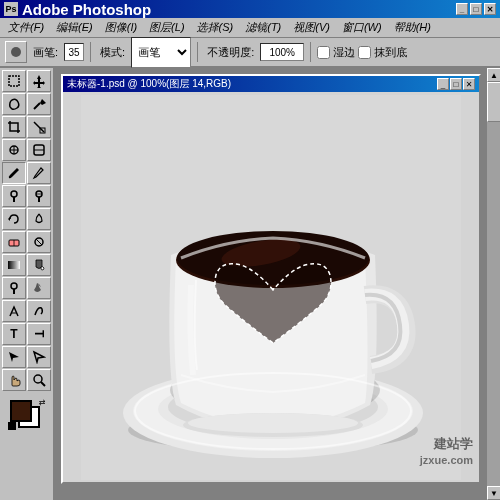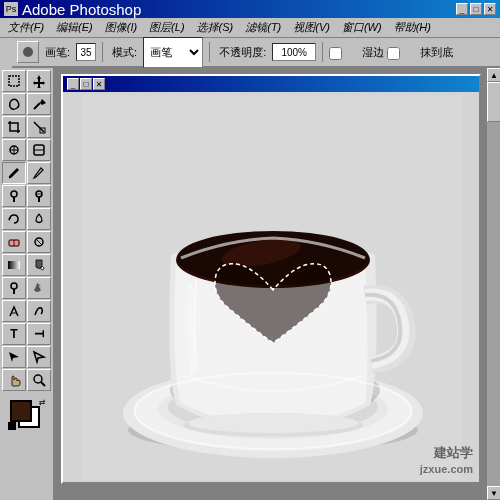--- a/index.html
+++ b/index.html
@@ -14,21 +14,21 @@
 
     
     .title-bar {
       background: linear-gradient(to right, #000080, #1084d0);
       color: white;
       height: 18px;
       display: flex;
       align-items: center;
       padding: 0 4px;
       font-size: 11px;
-      font-weight: normal;
+      font-weight: bold;
     }
     .title-bar-icon {
       width: 14px;
       height: 14px;
       margin-right: 4px;
       background: #c0c0c0;
       display: inline-block;
       font-size: 9px;
       text-align: center;
       line-height: 14px;
@@ -58,21 +58,20 @@
 
     
     .toolbar {
       background: #c0c0c0;
       height: 30px;
       display: flex;
       align-items: center;
       padding: 2px 5px;
       border-bottom: 2px solid #808080;
       gap: 3px;
-      margin-left: 12px;
     }
     .toolbar-btn {
       background: #c0c0c0;
       border: 1px solid #808080;
       border-top-color: #ffffff;
       border-left-color: #ffffff;
       width: 22px;
       height: 22px;
       display: flex;
       align-items: center;
@@ -102,22 +101,22 @@
       padding: 0 2px;
     }
     .toolbar-separator {
       width: 1px;
       height: 20px;
       background: #808080;
       margin: 0 3px;
     }
     .toolbar-checkbox-group {
       display: flex;
-      align-items: flex-end;
-      gap: 20px;
+      align-items: center;
+      gap: 3px;
       font-size: 11px;
     }
 
     
     .main-area {
       display: flex;
       flex: 1;
       background: #808080;
       height: calc(500px - 18px - 20px - 30px);
     }
@@ -234,21 +233,21 @@
       overflow: hidden;
       height: 390px;
       display: flex;
       align-items: center;
       justify-content: center;
     }
 
     
     .watermark {
       position: absolute;
-      bottom: 6px;
+      bottom: 15px;
       right: 6px;
       color: rgba(0,0,0,0.5);
       font-size: 11px;
       font-weight: bold;
       text-align: right;
       line-height: 1.3;
       z-index: 10;
     }
     .watermark-cn {
       font-size: 13px;
@@ -549,20 +548,21 @@
         <div style="position:absolute;right:0;top:0;font-size:8px;cursor:pointer;">⇄</div>
         <div style="position:absolute;bottom:0;left:0;width:8px;height:8px;border:1px solid black;background:black;"></div>
       </div>
     </div>
   </div>
 
   <div class="canvas-area">
     <div class="canvas-window">
       
       <div class="canvas-title-bar">
+        <span class="canvas-title-text">未标器-1.psd @ 100%(图层 14,RGB)</span>
         <div class="canvas-win-btns">
           <div class="canvas-win-btn">_</div>
           <div class="canvas-win-btn">□</div>
           <div class="canvas-win-btn">✕</div>
         </div>
       </div>
 
       
       <div class="canvas-content">
         <svg width="380" height="385" viewBox="0 0 380 385">

